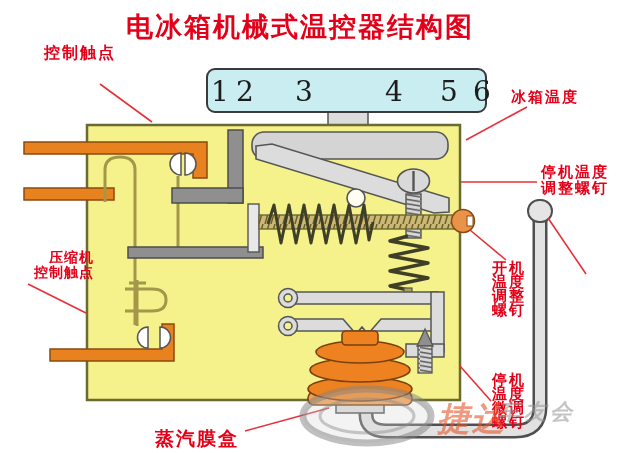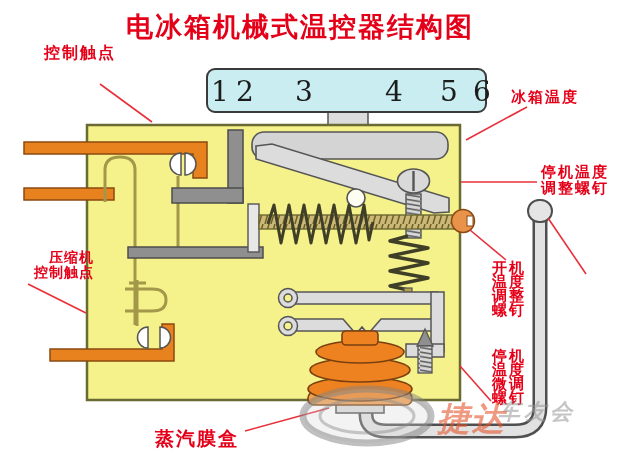--- a/index.html
+++ b/index.html
@@ -184,21 +184,21 @@
   </div>
 
   <div class="abs red vrows" style="left:492px;top:261px;width:34px;">
     <div>开机</div>
     <div>温度</div>
     <div>调整</div>
     <div>螺钉</div>
   </div>
 
 
-  <div class="abs red vrows" style="left:492px;top:349px;width:34px;">
+  <div class="abs red vrows" style="left:492px;top:373px;width:34px;">
     <div>停机</div>
     <div>温度</div>
     <div>微调</div>
     <div>螺钉</div>
   </div>
 
   <div class="abs red" style="left:155px;top:426px;font-size:19px;letter-spacing:2px;font-weight:bold;font-family:Liberation Mono, monospace;">蒸汽膜盒</div>
 
   <svg class="abs" style="left:285px;top:385px;" width="170" height="62" viewBox="0 0 170 62">
     <ellipse cx="82" cy="31" rx="64" ry="27" fill="rgba(215,215,215,0.30)" stroke="rgba(130,130,130,0.50)" stroke-width="7"></ellipse>

